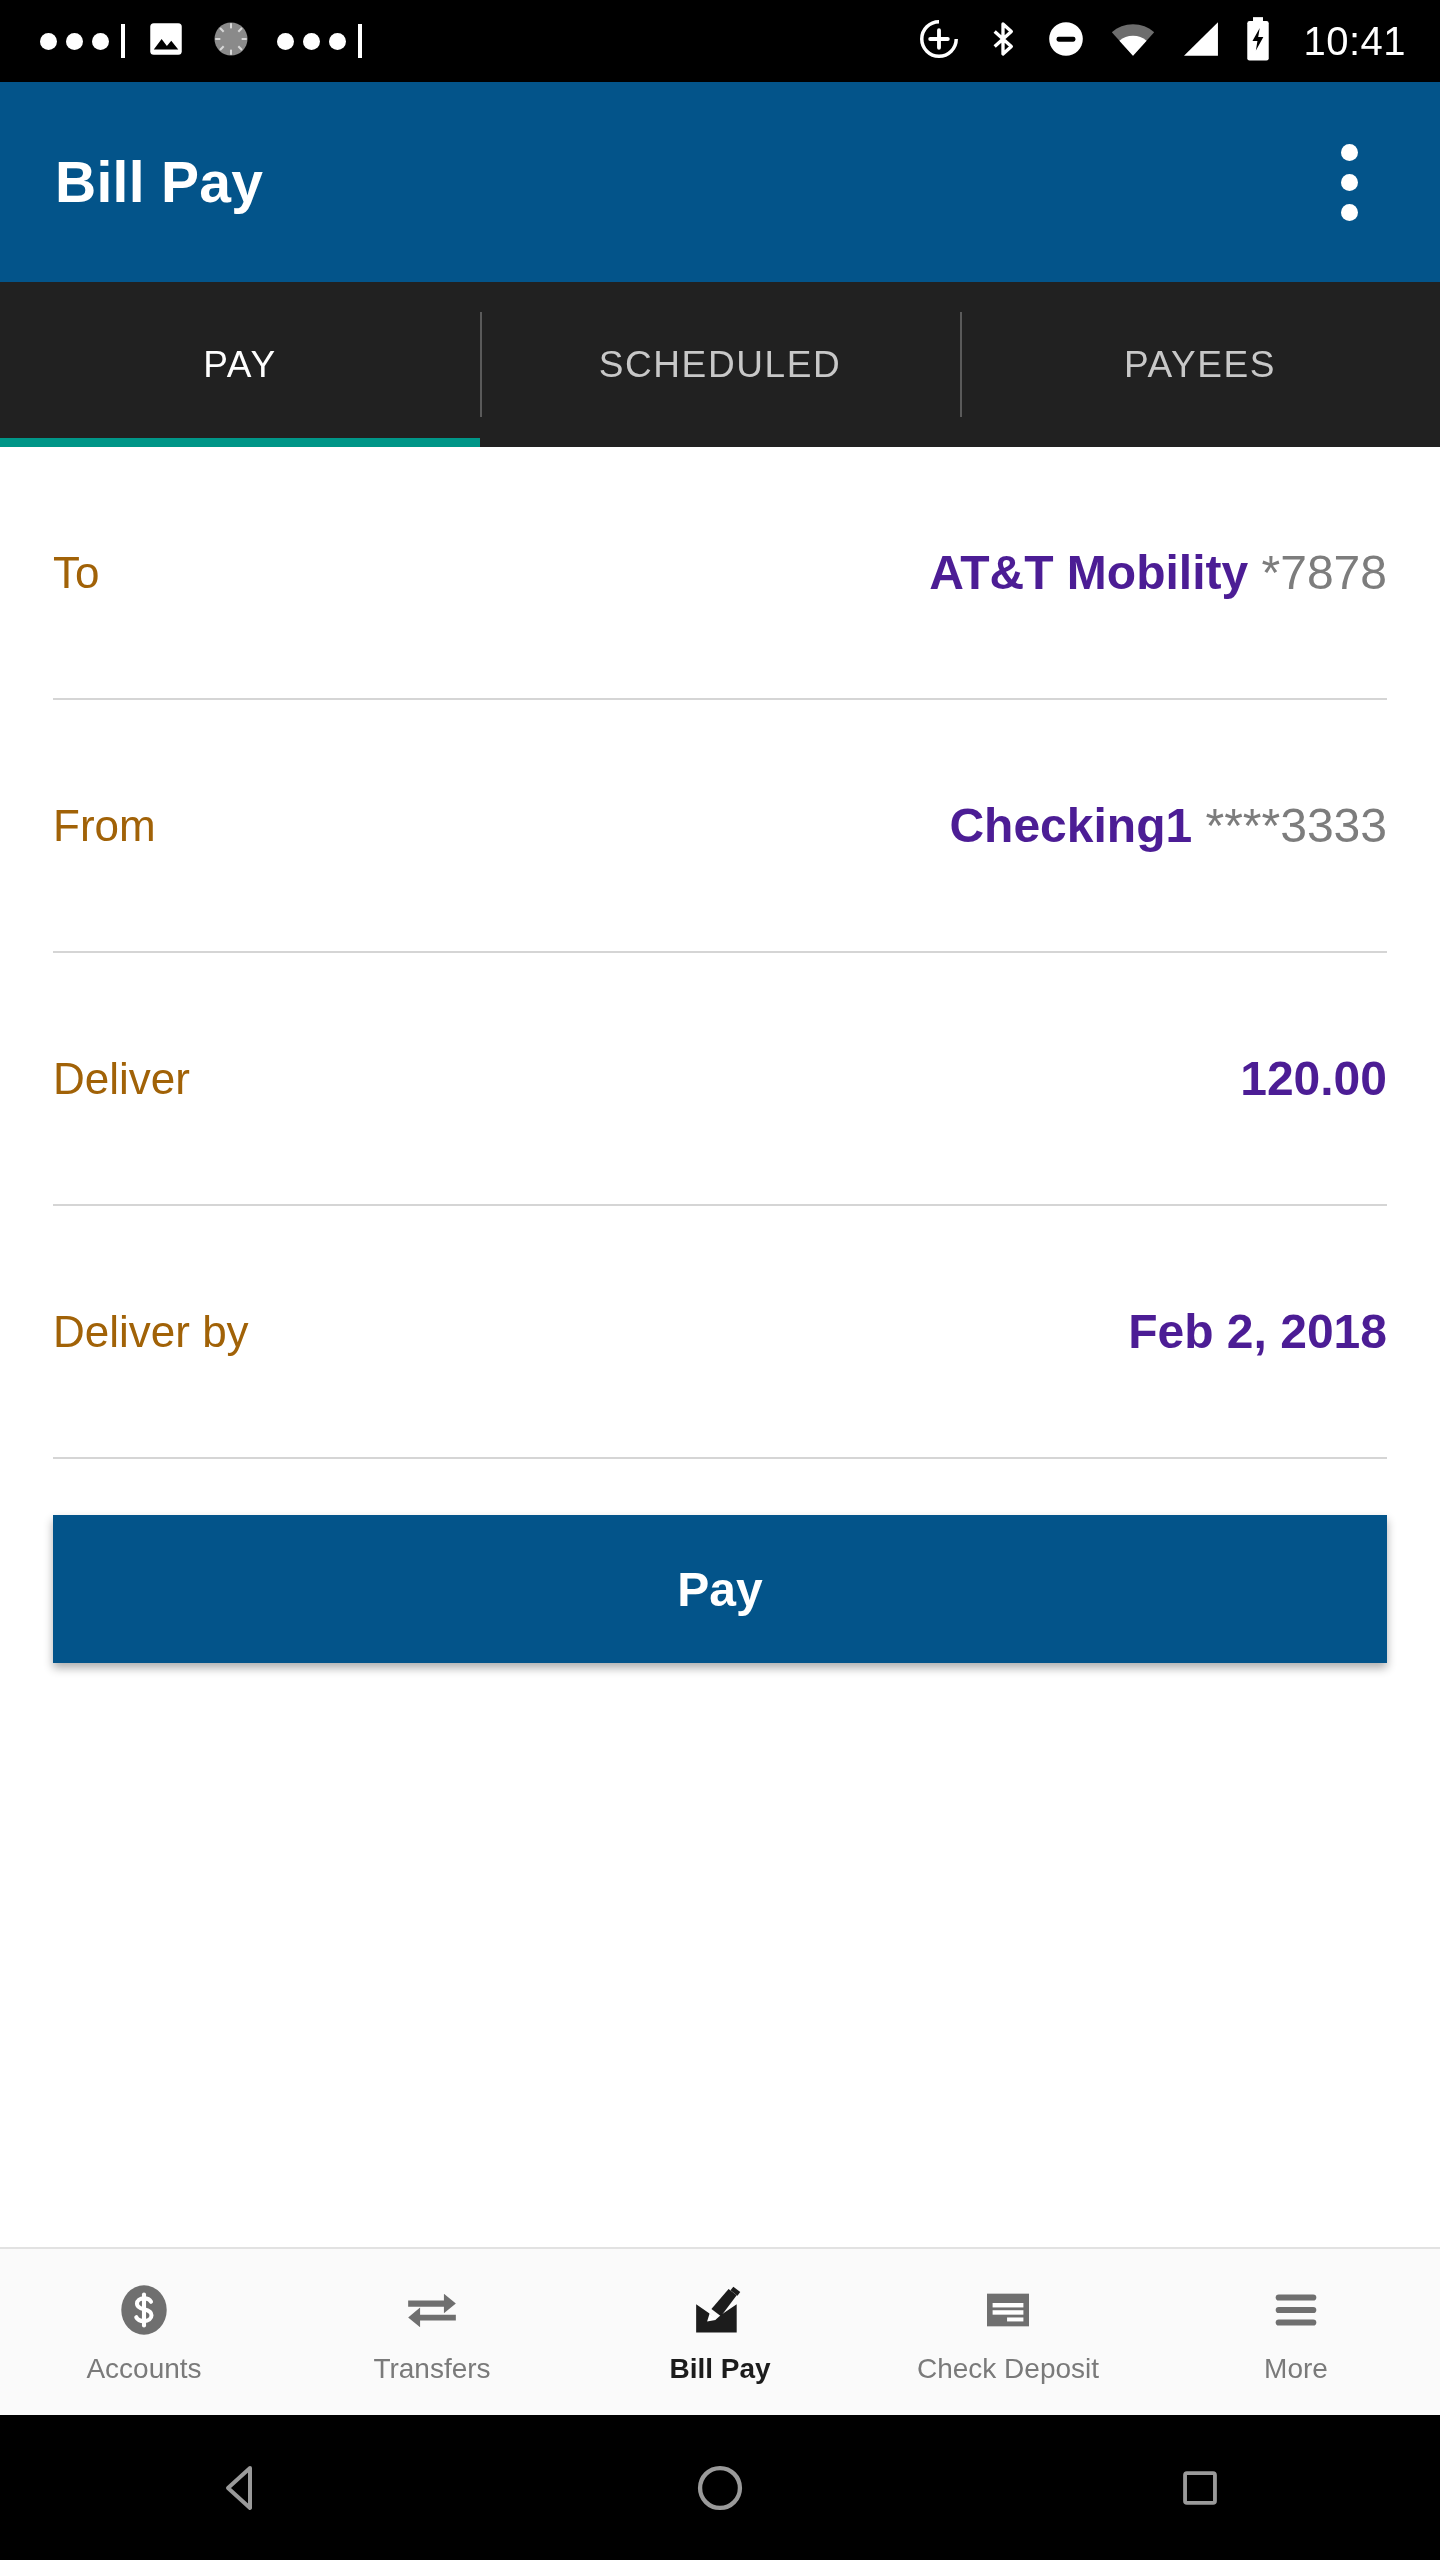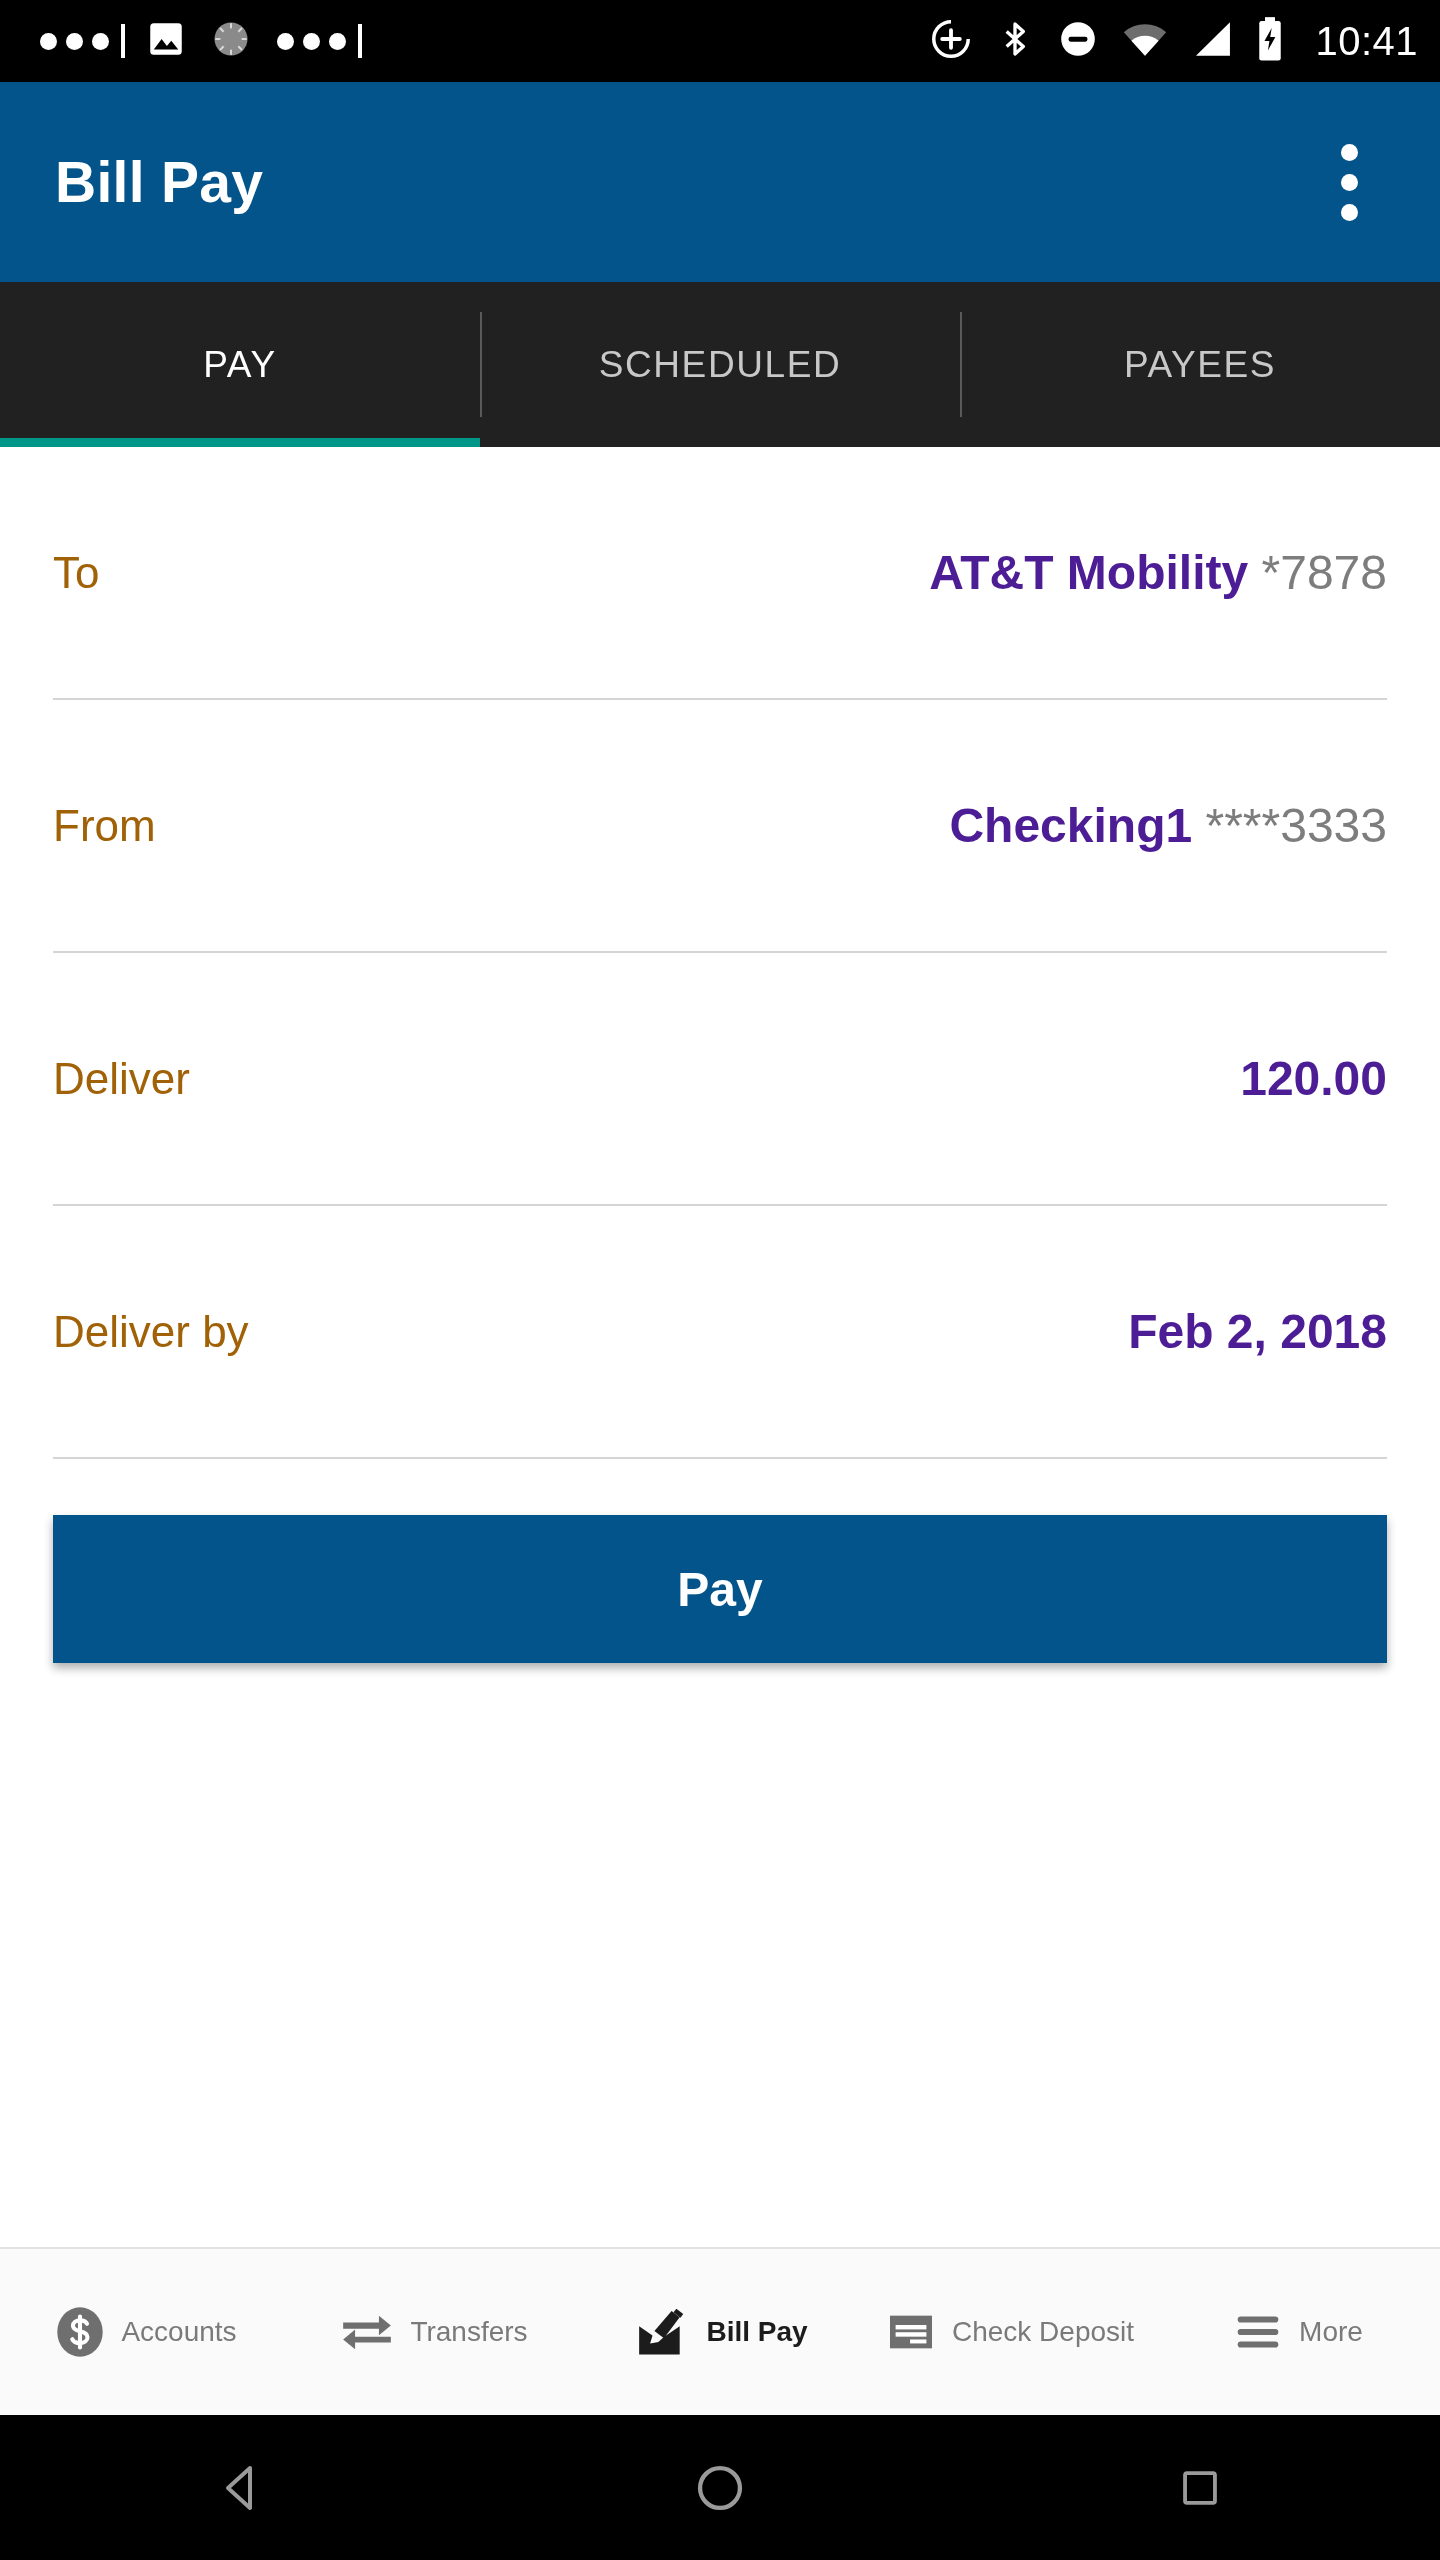--- a/index.html
+++ b/index.html
@@ -10,21 +10,21 @@
     overflow:hidden;
   }
   #screen { position:relative; width:1440px; height:2560px; background:#ffffff; }
 
   
   .statusbar{
     position:absolute; top:0; left:0; width:1440px; height:82px;
     background:#000; display:flex; align-items:center;
   }
   .sb-left{ display:flex; align-items:center; gap:0; padding-left:40px; }
-  .sb-right{ margin-left:auto; display:flex; align-items:center; gap:22px; padding-right:22px; }
+  .sb-right{ margin-left:auto; display:flex; align-items:center; gap:22px; padding-right:34px; }
   .dots3{ display:flex; align-items:center; gap:9px; }
   .dots3 i{ width:17px; height:17px; border-radius:50%; background:#fff; display:block; }
   .bar-sep{ width:4px; height:34px; background:#fff; margin-left:12px; }
   .sb-time{ color:#fff; font-size:40px; font-weight:400; letter-spacing:0.5px; margin-left:8px; }
   .sb-ico{ display:block; }
 
   
   .appbar{
     position:absolute; top:82px; left:0; width:1440px; height:200px;
     background:#03548A; display:flex; align-items:center;
@@ -82,21 +82,21 @@
     box-shadow:0 5px 9px rgba(0,0,0,0.32);
   }
 
   
   .bottomnav{
     position:absolute; left:0; bottom:145px; width:1440px; height:168px;
     background:#fafafa; border-top:2px solid #e2e2e2;
     display:flex; align-items:center;
   }
   .navitem{
-    flex:1; display:flex; flex-direction:row; align-items:center; justify-content:center; gap:12px;
+    flex:1; display:flex; flex-direction:column; align-items:center; justify-content:center; gap:12px;
   }
   .navitem .nav-label{ font-size:28px; color:#7a7a7a; }
   .navitem.active .nav-label{ color:#1c1c1c; font-weight:bold; }
   .nav-ico{ height:62px; display:flex; align-items:center; justify-content:center; }
 
   
   .androidnav{
     position:absolute; left:0; bottom:0; width:1440px; height:145px;
     background:#000; display:flex; align-items:center; justify-content:space-around;
   }

